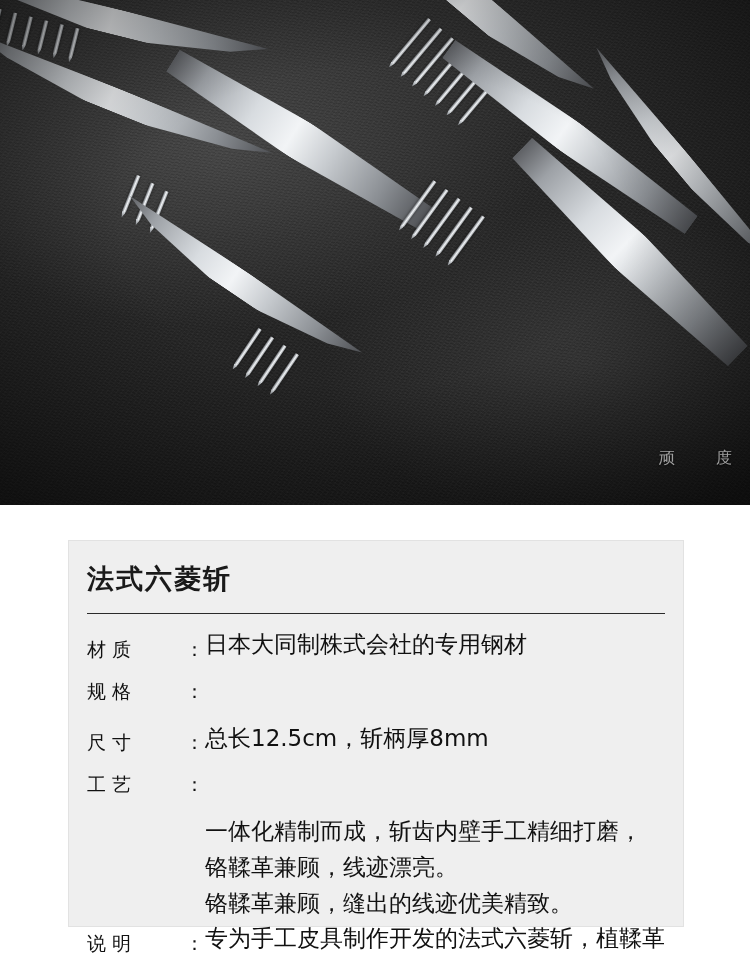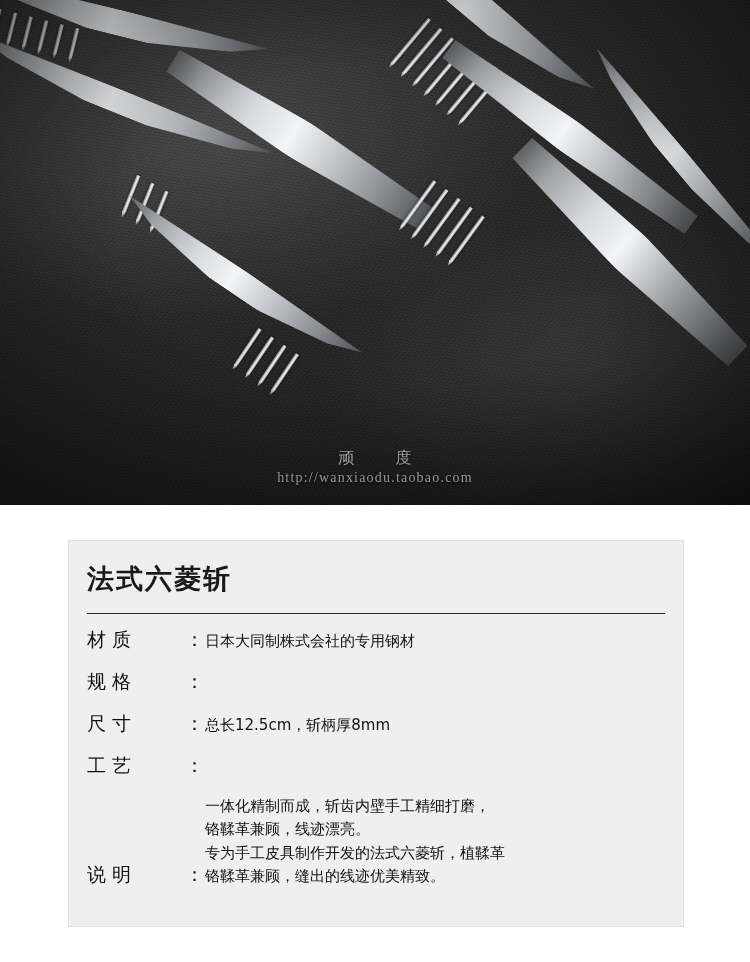--- a/index.html
+++ b/index.html
@@ -89,21 +89,21 @@
     position: absolute;
     left: 0; bottom: -5px;
     width: 4px; height: 6px;
     background: linear-gradient(180deg, #d6dade, #7e8287);
     clip-path: polygon(0 0, 100% 0, 50% 100%);
   }
 
   .watermark-brand {
     position: absolute;
     left: 0; right: 0;
-    text-align: center;
+    text-align: right;
     color: rgba(215,215,215,0.72);
     font-size: 16px;
     letter-spacing: 18px;
     text-indent: 18px;
     font-family: "DejaVu Sans", sans-serif;
     text-shadow: 0 1px 2px rgba(0,0,0,0.8);
   }
   .watermark-url {
     position: absolute;
     left: 0; right: 0;
@@ -177,21 +177,21 @@
     display: inline-flex;
     justify-content: space-between;
     width: 92px;
   }
   .spec-label .colon {
     width: 20px;
     text-align: left;
   }
   .spec-value {
     flex: 1 1 auto;
-    font-size: 15px;
+    font-size: 23px;
     color: #111;
     line-height: 1.55;
     font-family: "DejaVu Sans", sans-serif;
   }
   .spec-value .vline { display: block; }
 </style>
 </head>
 <body>
 
 <div class="page">
@@ -263,21 +263,20 @@
       <div class="blade diamond" style="width:300px; height:44px;"></div>
     </div>
 
     <div class="tool" style="left:540px; top:150px; width:280px; height:20px; transform:rotate(50deg);">
       <div class="blade taper" style="width:280px; height:20px;"></div>
     </div>
 
     <div class="photo-vignette"></div>
 
     <div class="watermark-brand" style="top:448px;">顽 度</div>
-    <div class="watermark-url" style="top:470px;">http://wanxiaodu.taobao.com</div>
   </div>
 
   <div class="spec-wrap">
     <div class="spec-card">
       <div class="spec-title">法式六菱斩</div>
       <div class="spec-rule"></div>
 
       <div class="spec-rows">
 
         <div class="spec-row">
@@ -315,22 +314,22 @@
         </div>
 
         <div class="spec-row">
           <div class="spec-label">
             <span class="lbl-text">说 明</span>
             <span class="colon">：</span>
           </div>
           <div class="spec-value">
             <span class="vline">一体化精制而成，斩齿内壁手工精细打磨，</span>
             <span class="vline">铬鞣革兼顾，线迹漂亮。</span>
+            <span class="vline">铬鞣革兼顾，缝出的线迹优美精致。</span>
             <span class="vline">专为手工皮具制作开发的法式六菱斩，植鞣革</span>
-            <span class="vline">铬鞣革兼顾，缝出的线迹优美精致。</span>
           </div>
         </div>
 
       </div>
     </div>
   </div>
 
 </div>
 
 </body></html>

